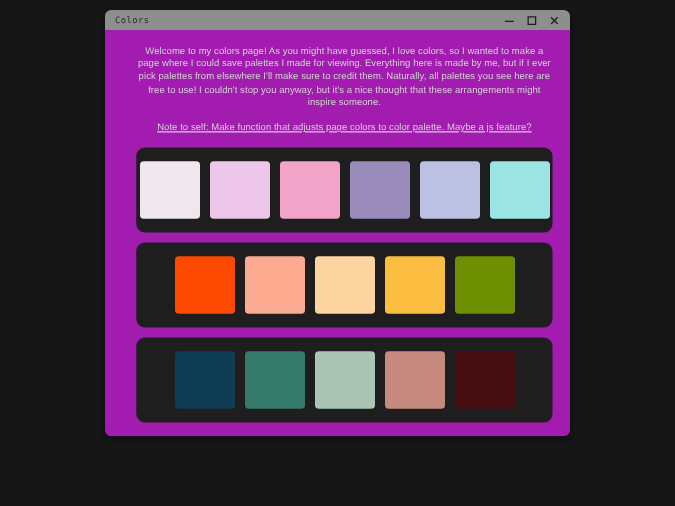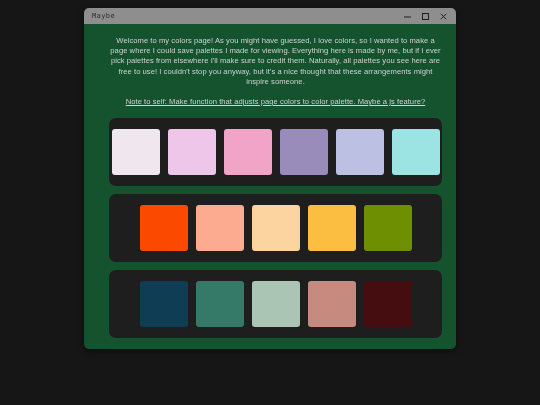--- a/index.html
+++ b/index.html
@@ -52,21 +52,21 @@
     width: 9px;
     height: 9px;
     position: relative;
     display: flex;
     align-items: center;
     justify-content: center;
   }
   .win-btn svg { display: block; }
 
   .window-body {
-    background: #14532d;
+    background: #a21caf;
     height: 325px;
     box-sizing: border-box;
     padding: 10px 10px 12px 21px;
   }
 
   .intro-text {
     color: #d2d2d2;
     font-size: 7.6px;
     line-height: 10.2px;
     text-align: center;
@@ -102,21 +102,21 @@
     border-radius: 3px;
     flex: 0 0 auto;
   }
 </style>
 </head>
 <body style="background: rgb(22, 22, 22);">
 
 <div class="window">
 
   <div class="titlebar">
-    <div class="title-text">Maybe</div>
+    <div class="title-text">Colors</div>
     <div class="win-controls">
       <div class="win-btn">
         <svg width="9" height="9" viewBox="0 0 9 9">
           <line x1="1" y1="5" x2="8" y2="5" stroke="#1f1f1f" stroke-width="1"></line>
         </svg>
       </div>
       <div class="win-btn">
         <svg width="9" height="9" viewBox="0 0 9 9">
           <rect x="1.5" y="1.5" width="6" height="6" fill="none" stroke="#1f1f1f" stroke-width="1"></rect>
         </svg>

